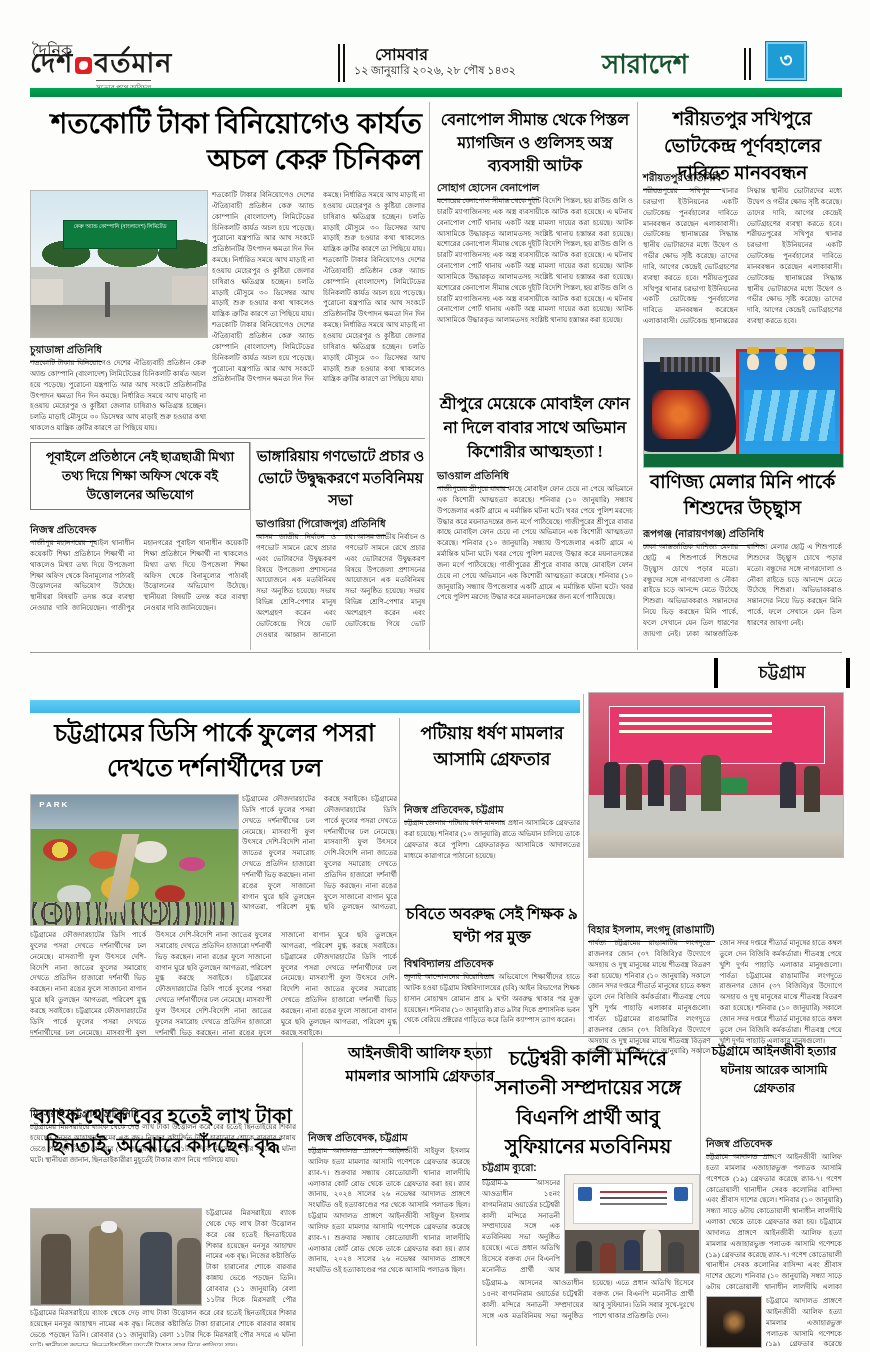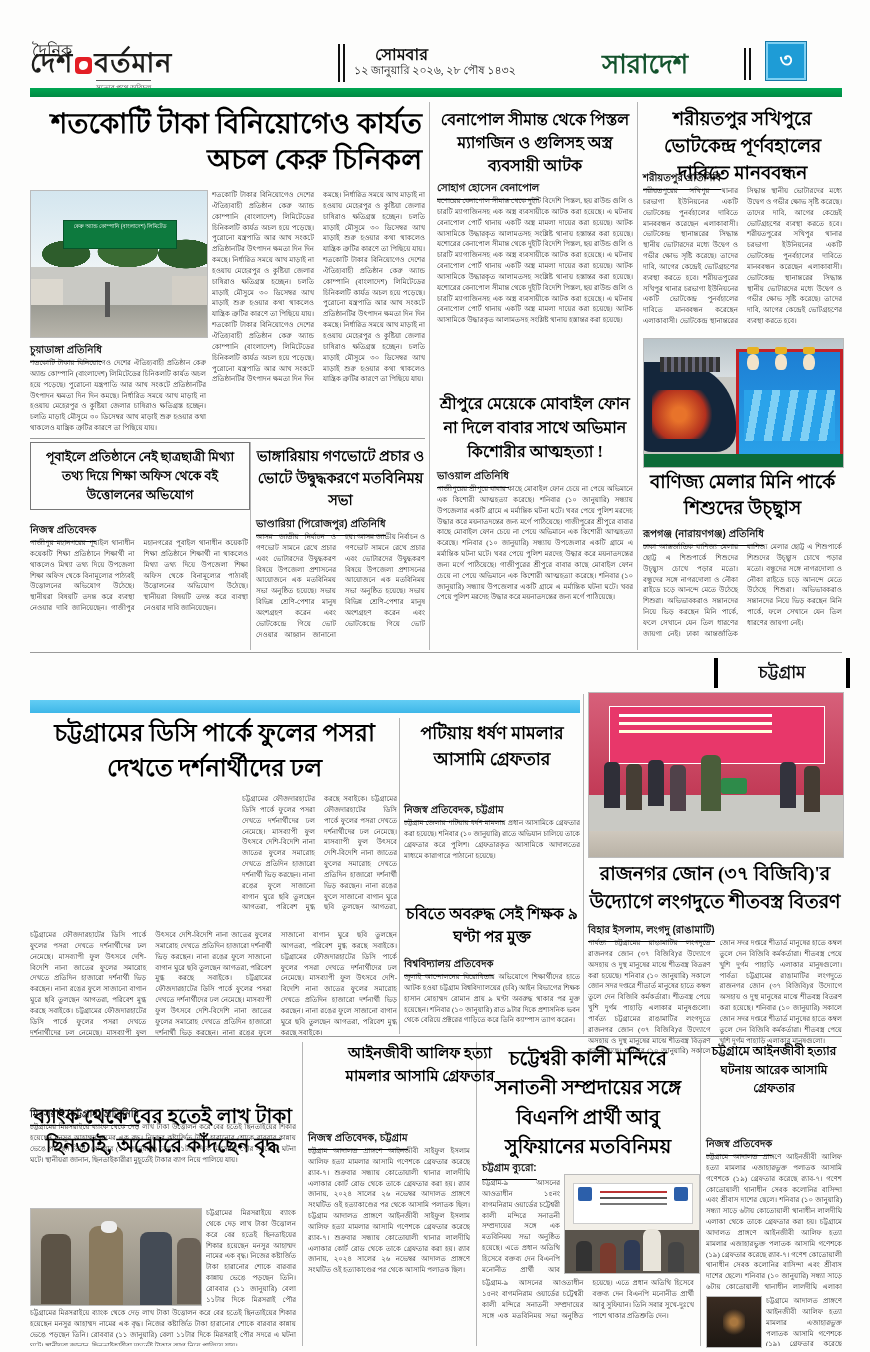--- a/index.html
+++ b/index.html
@@ -124,41 +124,48 @@
 
   <div class="hrule" style="left:30px;top:652px;width:812px;"></div>
   <div class="ctg-box" style="left:714px;top:658px;width:128px;height:30px;">চট্টগ্রাম</div>
 
   <div class="blue-bar" style="left:30px;top:700px;width:550px;height:13px;"></div>
   <div class="vrule" style="left:399px;top:718px;height:316px;"></div>
   <div class="vrule" style="left:583px;top:694px;height:340px;"></div>
 
   <div class="abs headline" style="left:32px;top:716px;width:365px;font-size:24px;line-height:1.45;">চট্টগ্রামের ডিসি পার্কে ফুলের পসরা দেখতে দর্শনার্থীদের ঢল</div>
 
+  <div class="photo" style="left:30px;top:794px;width:207px;height:130px;">
+    <div class="pl" style="left:0;top:0;right:0;height:26%;background:linear-gradient(#7e96a6,#a9bcc6);"></div>
+    <div class="pl" style="left:4%;top:4%;color:#fff;font-family:'Liberation Sans',sans-serif;font-weight:bold;font-size:8px;letter-spacing:2px;">PARK</div>
+    <div class="pl" style="left:0;top:26%;right:0;bottom:0;background:linear-gradient(#6f9a4a,#88ae5d);"></div>
+    <div class="pl" style="left:6%;top:34%;width:34px;height:22px;border-radius:50%;background:radial-gradient(circle,#e8d24a 40%,#c23a2b 41%);box-shadow:44px 10px 0 -2px #d9572e,90px 2px 0 0 #e7e2d8,132px 14px 0 -4px #c94a84,60px 38px 0 2px #e0b33b,14px 46px 0 0 #d2d8cf,110px 44px 0 -2px #b5342a;"></div>
+    <div class="pl" style="left:0;bottom:0;right:0;height:18%;background:repeating-radial-gradient(circle at 10% 50%,#3c3c3c 0 1.5px,transparent 2px 9px),repeating-radial-gradient(circle at 60% 40%,#55413a 0 1.5px,transparent 2px 11px),#9caf86;"></div>
+    <div class="pl" style="left:40%;top:30%;width:8%;height:60%;background:linear-gradient(#cfc4a8,#bdb296);transform:skewX(-12deg);"></div>
+  </div>
   <div class="body cols2" style="left:242px;top:794px;width:155px;height:130px;">চট্টগ্রামের ফৌজদারহাটের ডিসি পার্কে ফুলের পসরা দেখতে দর্শনার্থীদের ঢল নেমেছে। মাসব্যাপী ফুল উৎসবে দেশি-বিদেশি নানা জাতের ফুলের সমারোহ দেখতে প্রতিদিন হাজারো দর্শনার্থী ভিড় করছেন। নানা রঙের ফুলে সাজানো বাগান ঘুরে ছবি তুলছেন আগতরা, পরিবেশ মুগ্ধ করছে সবাইকে। চট্টগ্রামের ফৌজদারহাটের ডিসি পার্কে ফুলের পসরা দেখতে দর্শনার্থীদের ঢল নেমেছে। মাসব্যাপী ফুল উৎসবে দেশি-বিদেশি নানা জাতের ফুলের সমারোহ দেখতে প্রতিদিন হাজারো দর্শনার্থী ভিড় করছেন। নানা রঙের ফুলে সাজানো বাগান ঘুরে ছবি তুলছেন আগতরা, পরিবেশ মুগ্ধ করছে সবাইকে।</div>
   <div class="body cols3" style="left:30px;top:930px;width:367px;height:138px;">চট্টগ্রামের ফৌজদারহাটের ডিসি পার্কে ফুলের পসরা দেখতে দর্শনার্থীদের ঢল নেমেছে। মাসব্যাপী ফুল উৎসবে দেশি-বিদেশি নানা জাতের ফুলের সমারোহ দেখতে প্রতিদিন হাজারো দর্শনার্থী ভিড় করছেন। নানা রঙের ফুলে সাজানো বাগান ঘুরে ছবি তুলছেন আগতরা, পরিবেশ মুগ্ধ করছে সবাইকে। চট্টগ্রামের ফৌজদারহাটের ডিসি পার্কে ফুলের পসরা দেখতে দর্শনার্থীদের ঢল নেমেছে। মাসব্যাপী ফুল উৎসবে দেশি-বিদেশি নানা জাতের ফুলের সমারোহ দেখতে প্রতিদিন হাজারো দর্শনার্থী ভিড় করছেন। নানা রঙের ফুলে সাজানো বাগান ঘুরে ছবি তুলছেন আগতরা, পরিবেশ মুগ্ধ করছে সবাইকে। চট্টগ্রামের ফৌজদারহাটের ডিসি পার্কে ফুলের পসরা দেখতে দর্শনার্থীদের ঢল নেমেছে। মাসব্যাপী ফুল উৎসবে দেশি-বিদেশি নানা জাতের ফুলের সমারোহ দেখতে প্রতিদিন হাজারো দর্শনার্থী ভিড় করছেন। নানা রঙের ফুলে সাজানো বাগান ঘুরে ছবি তুলছেন আগতরা, পরিবেশ মুগ্ধ করছে সবাইকে। চট্টগ্রামের ফৌজদারহাটের ডিসি পার্কে ফুলের পসরা দেখতে দর্শনার্থীদের ঢল নেমেছে। মাসব্যাপী ফুল উৎসবে দেশি-বিদেশি নানা জাতের ফুলের সমারোহ দেখতে প্রতিদিন হাজারো দর্শনার্থী ভিড় করছেন। নানা রঙের ফুলে সাজানো বাগান ঘুরে ছবি তুলছেন আগতরা, পরিবেশ মুগ্ধ করছে সবাইকে।</div>
 
   <div class="abs headline" style="left:404px;top:720px;width:176px;font-size:17.5px;line-height:1.5;">পটিয়ায় ধর্ষণ মামলার আসামি গ্রেফতার</div>
   <div class="byline" style="left:404px;top:802px;">নিজস্ব প্রতিবেদক, চট্টগ্রাম</div>
   <div class="body" style="left:404px;top:818px;width:176px;height:78px;">চট্টগ্রাম জেলার পটিয়ায় ধর্ষণ মামলার প্রধান আসামিকে গ্রেফতার করা হয়েছে। শনিবার (১০ জানুয়ারি) রাতে অভিযান চালিয়ে তাকে গ্রেফতার করে পুলিশ। গ্রেফতারকৃত আসামিকে আদালতের মাধ্যমে কারাগারে পাঠানো হয়েছে।</div>
 
   <div class="abs headline" style="left:404px;top:902px;width:176px;font-size:15.5px;line-height:1.5;">চবিতে অবরুদ্ধ সেই শিক্ষক ৯ ঘণ্টা পর মুক্ত</div>
   <div class="byline" style="left:404px;top:956px;">বিশ্ববিদ্যালয় প্রতিবেদক</div>
   <div class="body" style="left:404px;top:972px;width:176px;height:94px;">জুলাই আন্দোলনের বিরোধিতার অভিযোগে শিক্ষার্থীদের হাতে আটক হওয়া চট্টগ্রাম বিশ্ববিদ্যালয়ের (চবি) আইন বিভাগের শিক্ষক হাসান মোহাম্মদ রোমান প্রায় ৯ ঘণ্টা অবরুদ্ধ থাকার পর মুক্ত হয়েছেন। শনিবার (১০ জানুয়ারি) রাত ৯টার দিকে প্রশাসনিক ভবন থেকে বেরিয়ে প্রক্টরের গাড়িতে করে তিনি ক্যাম্পাস ত্যাগ করেন।</div>
 
   <div class="photo" style="left:588px;top:692px;width:254px;height:164px;">
     <div class="pl" style="left:0;top:0;right:0;height:62%;background:linear-gradient(#d7607a,#c23a56);"></div>
     <div class="pl" style="left:8%;top:8%;width:84%;height:34%;background:#e8376a;border:1px solid #fff;"></div>
     <div class="pl" style="left:12%;top:13%;width:60%;height:3px;background:#fff;box-shadow:0 8px 0 #ffe,0 16px 0 #ffd;"></div>
     <div class="pl" style="left:6%;top:42%;width:16px;height:46px;background:#2f2f38;border-radius:5px 5px 0 0;box-shadow:22px 2px 0 #463e35,44px -2px 0 #2f2f38,66px 3px 0 #50424a,176px 0 0 #33333d,200px 4px 0 #453c33;"></div>
     <div class="pl" style="left:44%;top:38%;width:20px;height:56px;background:#4a5d3a;border-radius:6px 6px 0 0;"></div>
     <div class="pl" style="left:52%;top:52%;width:26px;height:16px;background:#2e8b4a;border-radius:3px;"></div>
     <div class="pl" style="left:0;bottom:0;right:0;height:16%;background:linear-gradient(#cfc8bd,#b9b2a6);"></div>
   </div>
-  <div class="abs headline" style="left:588px;top:860px;width:254px;font-size:19px;line-height:1.45;">রাজনগর জোন (৩৭ বিজিবি)'র উদ্যোগে লংগদুতে শীতবস্ত্র বিতরণ</div>
   <div class="byline" style="left:588px;top:922px;">বিহার ইসলাম, লংগদু (রাঙামাটি)</div>
   <div class="body cols2" style="left:588px;top:938px;width:254px;height:128px;">পার্বত্য চট্টগ্রামের রাঙামাটির লংগদুতে রাজনগর জোন (৩৭ বিজিবি)'র উদ্যোগে অসহায় ও দুস্থ মানুষের মাঝে শীতবস্ত্র বিতরণ করা হয়েছে। শনিবার (১০ জানুয়ারি) সকালে জোন সদর দপ্তরে শীতার্ত মানুষের হাতে কম্বল তুলে দেন বিজিবি কর্মকর্তারা। শীতবস্ত্র পেয়ে খুশি দুর্গম পাহাড়ি এলাকার মানুষগুলো। পার্বত্য চট্টগ্রামের রাঙামাটির লংগদুতে রাজনগর জোন (৩৭ বিজিবি)'র উদ্যোগে অসহায় ও দুস্থ মানুষের মাঝে শীতবস্ত্র বিতরণ করা হয়েছে। শনিবার (১০ জানুয়ারি) সকালে জোন সদর দপ্তরে শীতার্ত মানুষের হাতে কম্বল তুলে দেন বিজিবি কর্মকর্তারা। শীতবস্ত্র পেয়ে খুশি দুর্গম পাহাড়ি এলাকার মানুষগুলো। পার্বত্য চট্টগ্রামের রাঙামাটির লংগদুতে রাজনগর জোন (৩৭ বিজিবি)'র উদ্যোগে অসহায় ও দুস্থ মানুষের মাঝে শীতবস্ত্র বিতরণ করা হয়েছে। শনিবার (১০ জানুয়ারি) সকালে জোন সদর দপ্তরে শীতার্ত মানুষের হাতে কম্বল তুলে দেন বিজিবি কর্মকর্তারা। শীতবস্ত্র পেয়ে খুশি দুর্গম পাহাড়ি এলাকার মানুষগুলো।</div>
 
   <div class="hrule" style="left:30px;top:1036px;width:812px;"></div>
   <div class="vrule" style="left:302px;top:1042px;height:304px;"></div>
   <div class="vrule" style="left:476px;top:1042px;height:304px;"></div>
   <div class="vrule" style="left:700px;top:1042px;height:304px;"></div>
 
   <div class="abs headline" style="left:30px;top:1102px;width:266px;font-size:20px;line-height:1.45;">ব্যাংক থেকে বের হতেই লাখ টাকা ছিনতাই, অঝোরে কাঁদছেন বৃদ্ধ</div>
   <div class="byline" style="left:30px;top:1106px;">মিরসরাই (চট্টগ্রাম) প্রতিনিধি</div>

